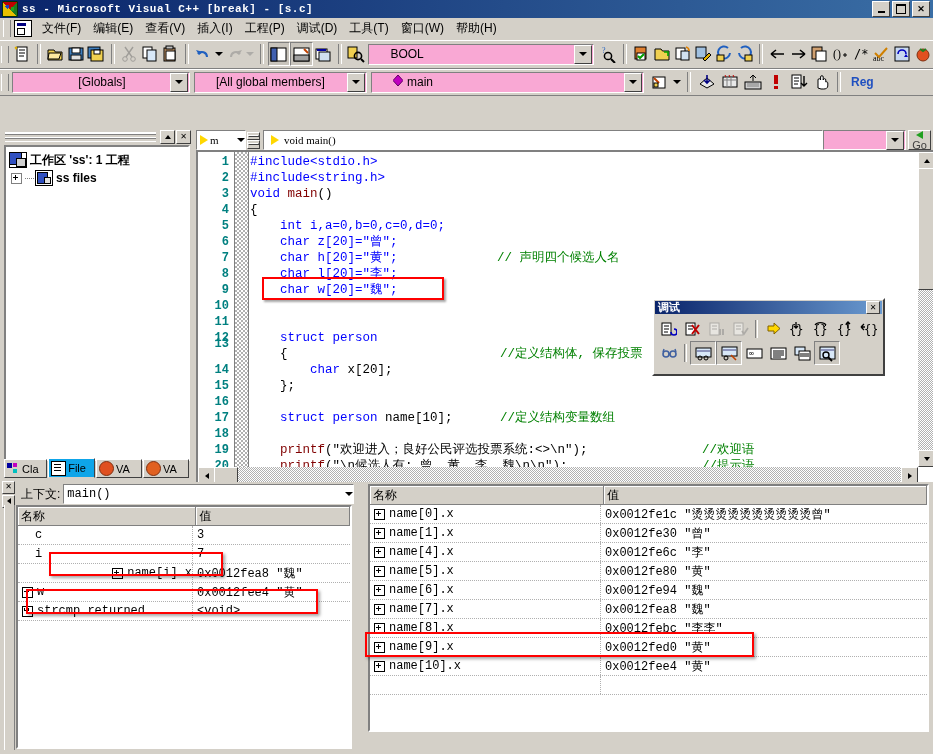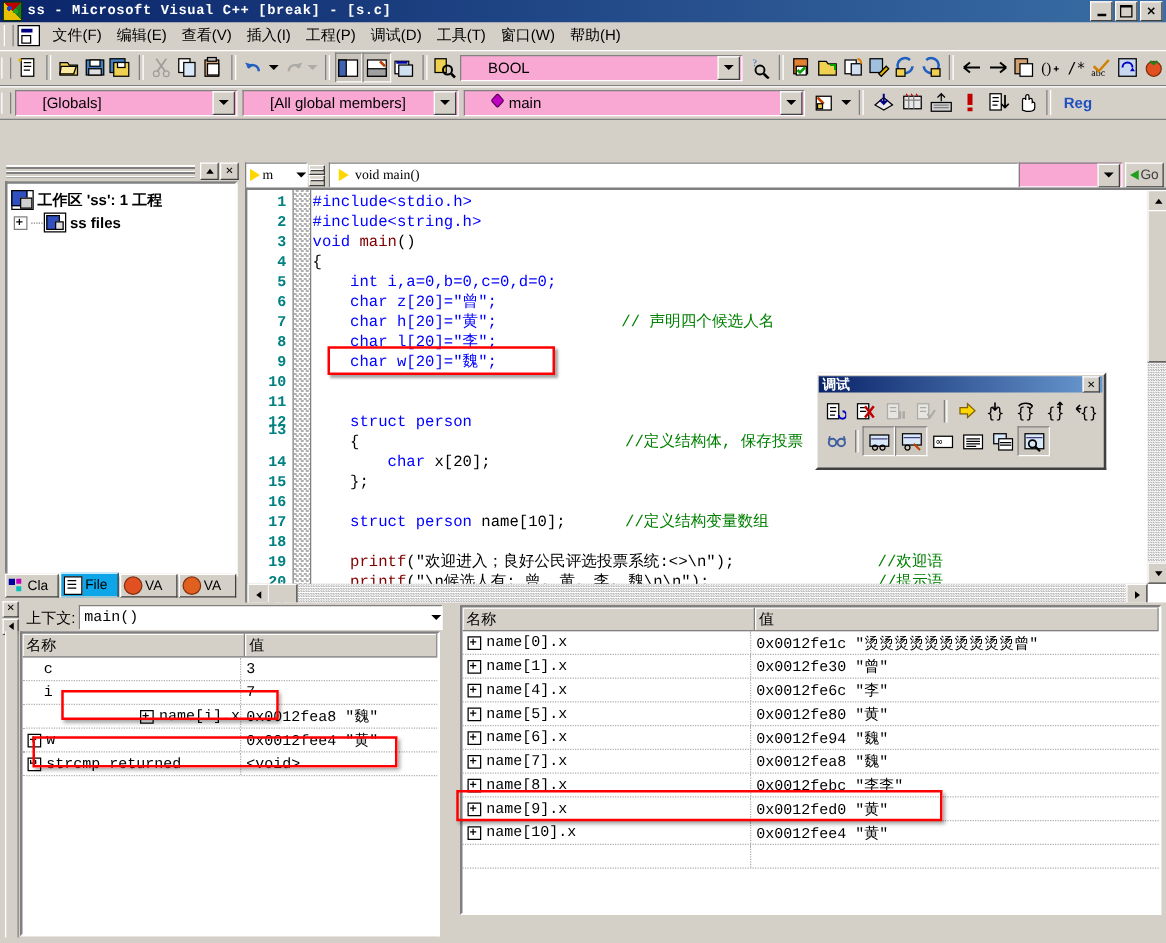--- a/index.html
+++ b/index.html
@@ -149,21 +149,21 @@
   .yarrow-box{width:13px;height:13px;display:flex;align-items:center;justify-content:center;flex:0 0 auto;}
   .spin{width:13px;height:17px;display:flex;flex-direction:column;flex:0 0 auto;margin-left:1px;}
   .spin div{flex:1;background:#d4d0c8;border:1px solid;border-color:#fff #404040 #404040 #fff;
     display:flex;align-items:center;justify-content:center;}
   .caret-u{width:0;height:0;border-left:3px solid transparent;border-right:3px solid transparent;border-bottom:3px solid #000;}
   .caret-dd{width:0;height:0;border-left:3px solid transparent;border-right:3px solid transparent;border-top:3px solid #000;}
   .ed-fn{flex:1 1 auto;height:18px;background:#fff;border:1px solid;
     border-color:#808080 #fff #fff #808080;display:flex;align-items:center;padding-left:4px;
     font-size:11px;font-family:"Liberation Serif","DejaVu Serif",serif;}
   .gobtn{height:18px;background:#d4d0c8;border:1px solid;border-color:#fff #404040 #404040 #fff;
-    display:flex;align-items:center;padding:0 3px;font-size:11px;color:#404040;margin-left:2px;}
+    display:flex;align-items:center;padding:0 3px;font-size:11px;color:#404040;margin-left:2px;flex-direction:column;}
   .goarr{width:0;height:0;border-top:4px solid transparent;border-bottom:4px solid transparent;
     border-right:7px solid #20a020;margin-right:1px;}
 
   .ed-body{position:absolute;left:0;top:20px;width:735px;height:330px;
     background:#fff;border:2px solid;border-color:#808080 #fff #fff #808080;overflow:hidden;}
   .gutter{position:absolute;left:0;top:0;width:34px;height:100%;background:#fff;}
   .gnum{position:absolute;right:3px;font-size:12px;color:#008080;font-weight:bold;
     font-family:"Liberation Mono","DejaVu Sans Mono",monospace;line-height:16px;}
   .bpcol{position:absolute;left:36px;top:0;width:13px;height:100%;
     background:repeating-conic-gradient(#b0b0b0 0% 25%,#ffffff 0% 50%) 0 0/4px 4px;
@@ -474,21 +474,21 @@
     <div class="tbtn">
       <svg width="18" height="18" viewBox="0 0 18 18">
           <circle cx="9" cy="10" r="6" fill="#e05020" stroke="#803010"></circle>
           <path d="M6 4l3 2 3-2" stroke="#208020" stroke-width="2" fill="none"></path>
         </svg>
     </div>
   </div>
 
   <div class="toolbar2">
     <div class="grip"></div>
-    <div class="combo" style="width:155px;">
+    <div class="combo" style="width:155px;text-align:center;">
       <div class="cval">[Globals]</div>
       <div class="carrow">
           <div class="caret-d"></div>
         </div>
     </div>
     <div class="combo" style="width:150px;margin-left:4px;">
       <div class="cval">[All global members]</div>
       <div class="carrow">
           <div class="caret-d"></div>
         </div>

